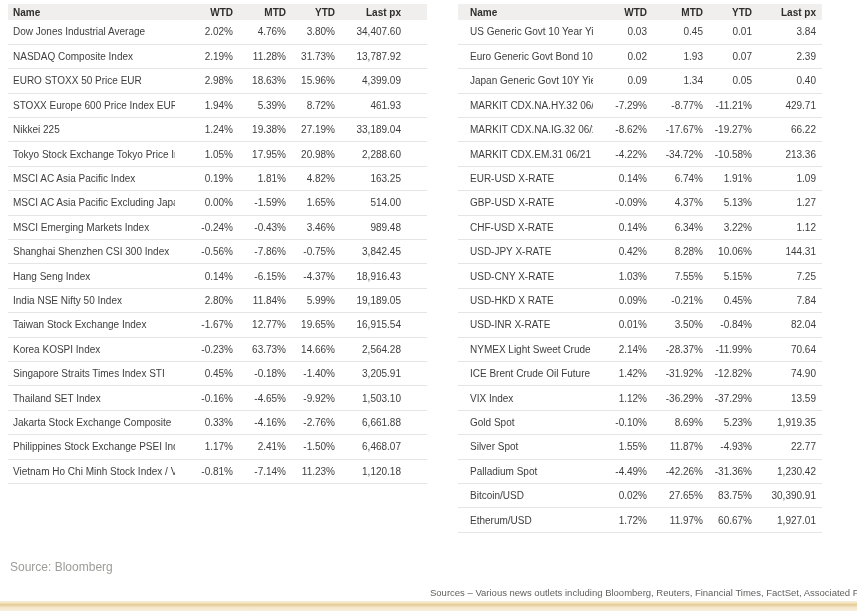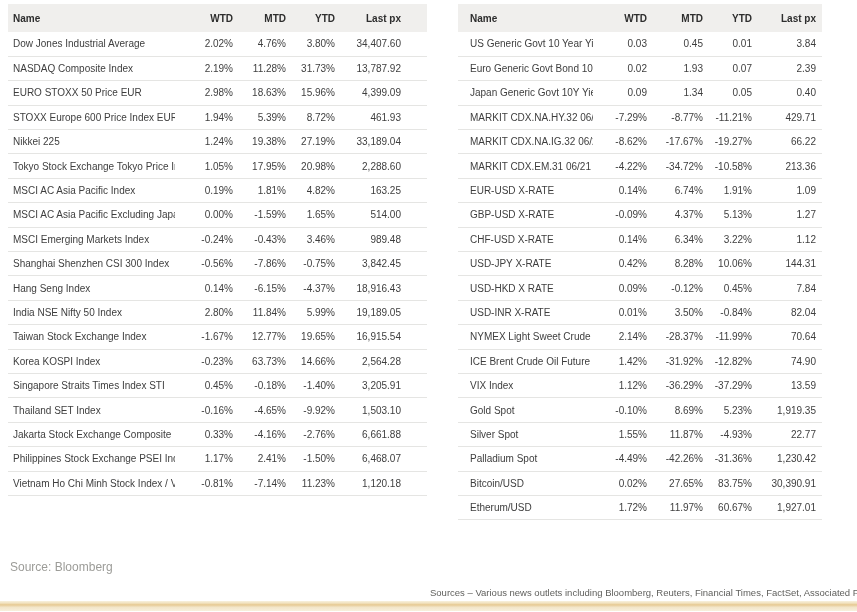--- a/index.html
+++ b/index.html
@@ -18,21 +18,21 @@
   table {
     border-collapse: collapse;
     table-layout: fixed;
     width: 100%;
   }
   th {
     background: #f0efed;
     font-size: 10px;
     font-weight: bold;
     color: #2e2e2e;
-    height: 28px;
+    height: 16px;
     text-align: right;
     vertical-align: middle;
     white-space: nowrap;
   }
   td {
     font-size: 10px;
     color: #3e3e3e;
     height: 24.4px;
     border-bottom: 1px solid #e5e5e3;
     vertical-align: middle;
@@ -309,23 +309,30 @@
           <td class="num last">1.12</td>
         </tr>
         <tr>
           <td class="name">USD-JPY X-RATE</td>
           <td class="num">0.42%</td>
           <td class="num">8.28%</td>
           <td class="num">10.06%</td>
           <td class="num last">144.31</td>
         </tr>
         <tr>
+          <td class="name">USD-CNY X-RATE</td>
+          <td class="num">1.03%</td>
+          <td class="num">7.55%</td>
+          <td class="num">5.15%</td>
+          <td class="num last">7.25</td>
+        </tr>
+        <tr>
           <td class="name">USD-HKD X RATE</td>
           <td class="num">0.09%</td>
-          <td class="num">-0.12%</td>
+          <td class="num">-0.21%</td>
           <td class="num">0.45%</td>
           <td class="num last">7.84</td>
         </tr>
         <tr>
           <td class="name">USD-INR X-RATE</td>
           <td class="num">0.01%</td>
           <td class="num">3.50%</td>
           <td class="num">-0.84%</td>
           <td class="num last">82.04</td>
         </tr>

